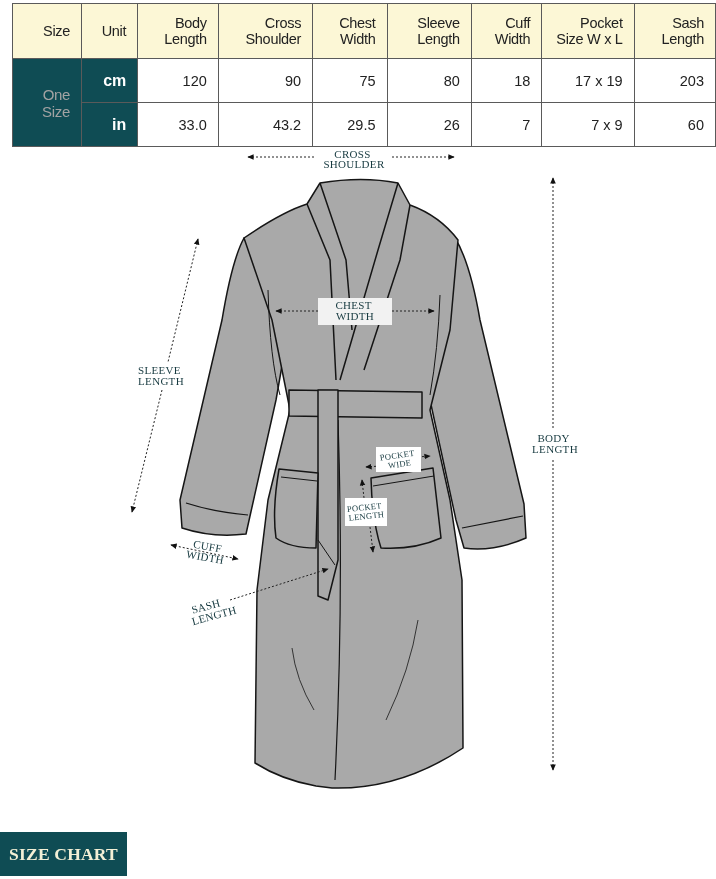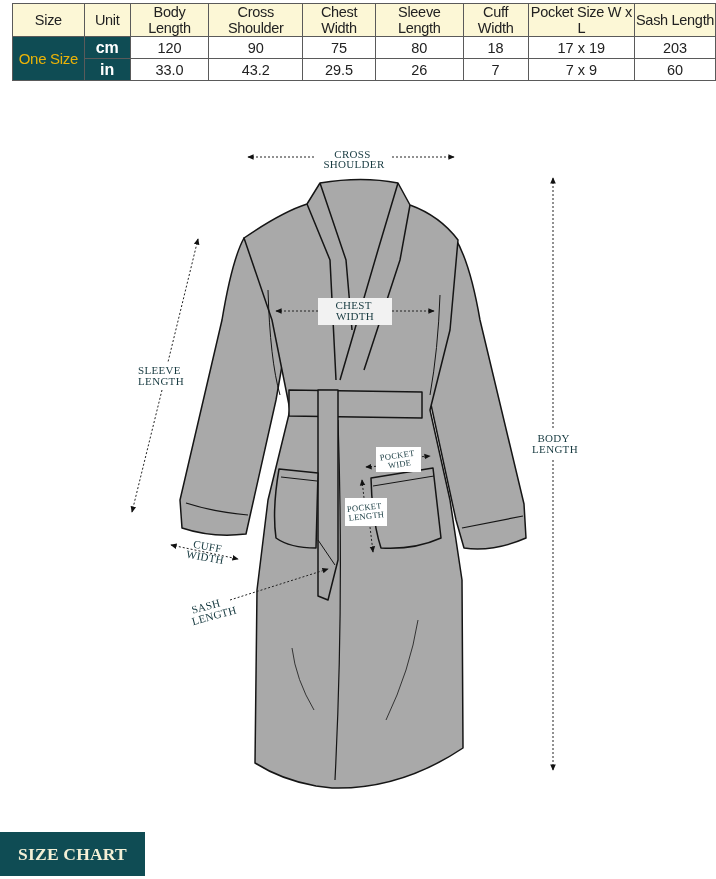--- a/index.html
+++ b/index.html
@@ -1,27 +1,27 @@
 <!DOCTYPE html>
 <html><head>
 <meta charset="utf-8">
 <style>
   html, body { margin:0; padding:0; }
   body { width:716px; height:879px; background:#ffffff; position:relative; overflow:hidden;
          font-family:"Liberation Sans", "DejaVu Sans", sans-serif; }
   .size-table { position:absolute; left:12px; top:3px; border-collapse:collapse;
                 font-family:"Liberation Sans", sans-serif; font-size:14.5px; color:#222; }
-  .size-table th, .size-table td { border:1px solid #5a5a5a; text-align:center; padding:0; height:21px; }
+  .size-table th, .size-table td { border:1px solid #5a5a5a; text-align:right; padding:11px; height:21px; }
   .size-table thead th { background:#fcf7d6; font-weight:normal; letter-spacing:-0.3px; }
   .size-table td.val { background:#ffffff; }
-  .size-table td.size-label { background:#0f4c54; color:#eab308; font-size:15px; letter-spacing:-0.3px; }
+  .size-table td.size-label { background:#0f4c54; color:#a3a3a3; font-size:15px; letter-spacing:-0.3px; }
   .size-table td.unit { background:#0f4c54; color:#fff; font-weight:bold; font-size:16px; }
   .diagram { position:absolute; left:0; top:80px; width:716px; height:740px; }
   .lbl { font-family:"Liberation Serif", "DejaVu Serif", serif; font-size:11px; fill:#173a40; letter-spacing:0.3px; }
-  .size-chart-badge { position:absolute; left:0; top:832px; width:145px; height:44px; background:#0f4c54;
+  .size-chart-badge { position:absolute; left:0; top:832px; width:127px; height:44px; background:#0f4c54;
                       color:#f3f0d6; font-family:"Liberation Serif", serif; font-weight:bold; font-size:17.5px;
                       display:flex; align-items:center; justify-content:center; letter-spacing:0.2px; }
 </style>
 </head>
 <body>
 
 <table class="size-table">
   <thead>
     <tr>
       <th style="width:71px">Size</th>

